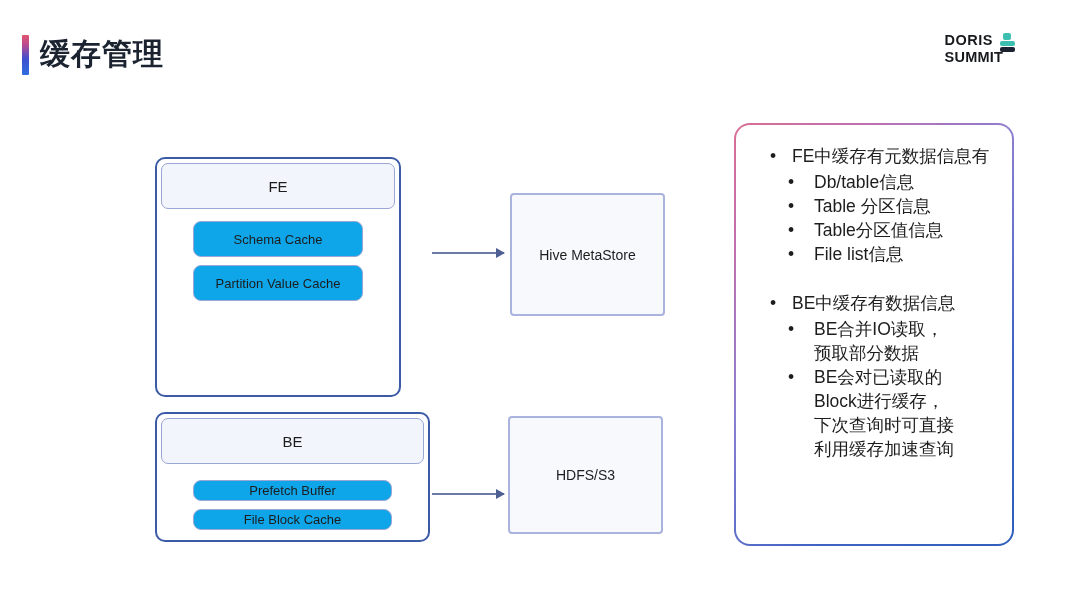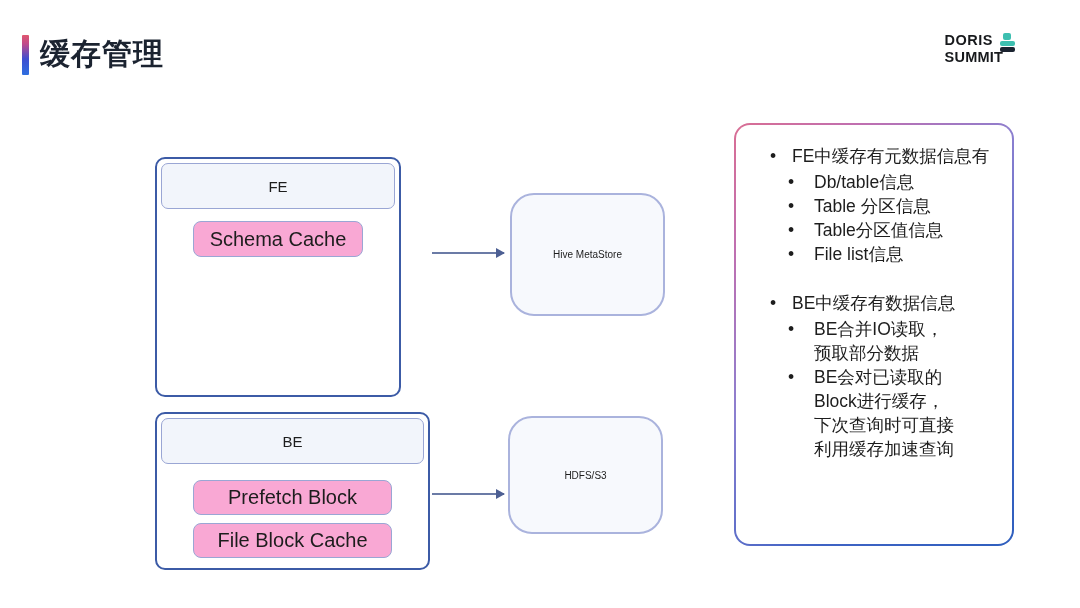--- a/index.html
+++ b/index.html
@@ -122,43 +122,43 @@
     left: 0; right: 0;
     top: 52px; bottom: 0;
     padding: 10px 36px 10px 36px;
     box-sizing: border-box;
     display: flex;
     flex-direction: column;
     gap: 8px;
   }
   .cache-item {
     height: 36px;
-    background: #f9a8d4;
+    background: #0ea5e9;
     border: 1px solid #9aa6d4;
     border-radius: 8px;
     box-sizing: border-box;
     display: flex;
     align-items: center;
     justify-content: center;
-    font-size: 20px;
+    font-size: 13px;
     color: #1d1d1d;
     white-space: nowrap;
   }
 
   
   .store-box {
     position: absolute;
     background: #f7f9fd;
     border: 2px solid #aab3dd;
-    border-radius: 24px;
+    border-radius: 4px;
     box-sizing: border-box;
     display: flex;
     align-items: center;
     justify-content: center;
-    font-size: 10px;
+    font-size: 14px;
     color: #1d1d1d;
     white-space: nowrap;
   }
 
   
   .arrow {
     position: absolute;
     height: 2px;
     background: #6b7ba6;
   }
@@ -257,27 +257,28 @@
       <i class="lm-mid"></i>
       <i class="lm-bot"></i>
     </div>
   </div>
 </div>
 
 <div class="group-box" style="left:155px; top:133px; width:246px; height:240px;margin-top:24px;">
   <div class="group-header">FE</div>
   <div class="group-body">
     <div class="cache-item">Schema Cache</div>
+    <div class="cache-item">Partition Value Cache</div>
   </div>
 </div>
 
-<div class="group-box" style="left:155px; top:412px; width:275px; height:158px;">
+<div class="group-box" style="left:155px; top:412px; width:275px; height:130px;">
   <div class="group-header">BE</div>
   <div class="group-body" style="padding-top:14px;">
-    <div class="cache-item">Prefetch Block</div>
+    <div class="cache-item">Prefetch Buffer</div>
     <div class="cache-item">File Block Cache</div>
   </div>
 </div>
 
 <div class="arrow" style="left:432px; top:252px; width:72px;"></div>
 <div class="arrow" style="left:432px; top:493px; width:72px;"></div>
 
 <div class="store-box" style="left:510px; top:193px; width:155px; height:123px;">Hive MetaStore</div>
 <div class="store-box" style="left:508px; top:416px; width:155px; height:118px;">HDFS/S3</div>
 

